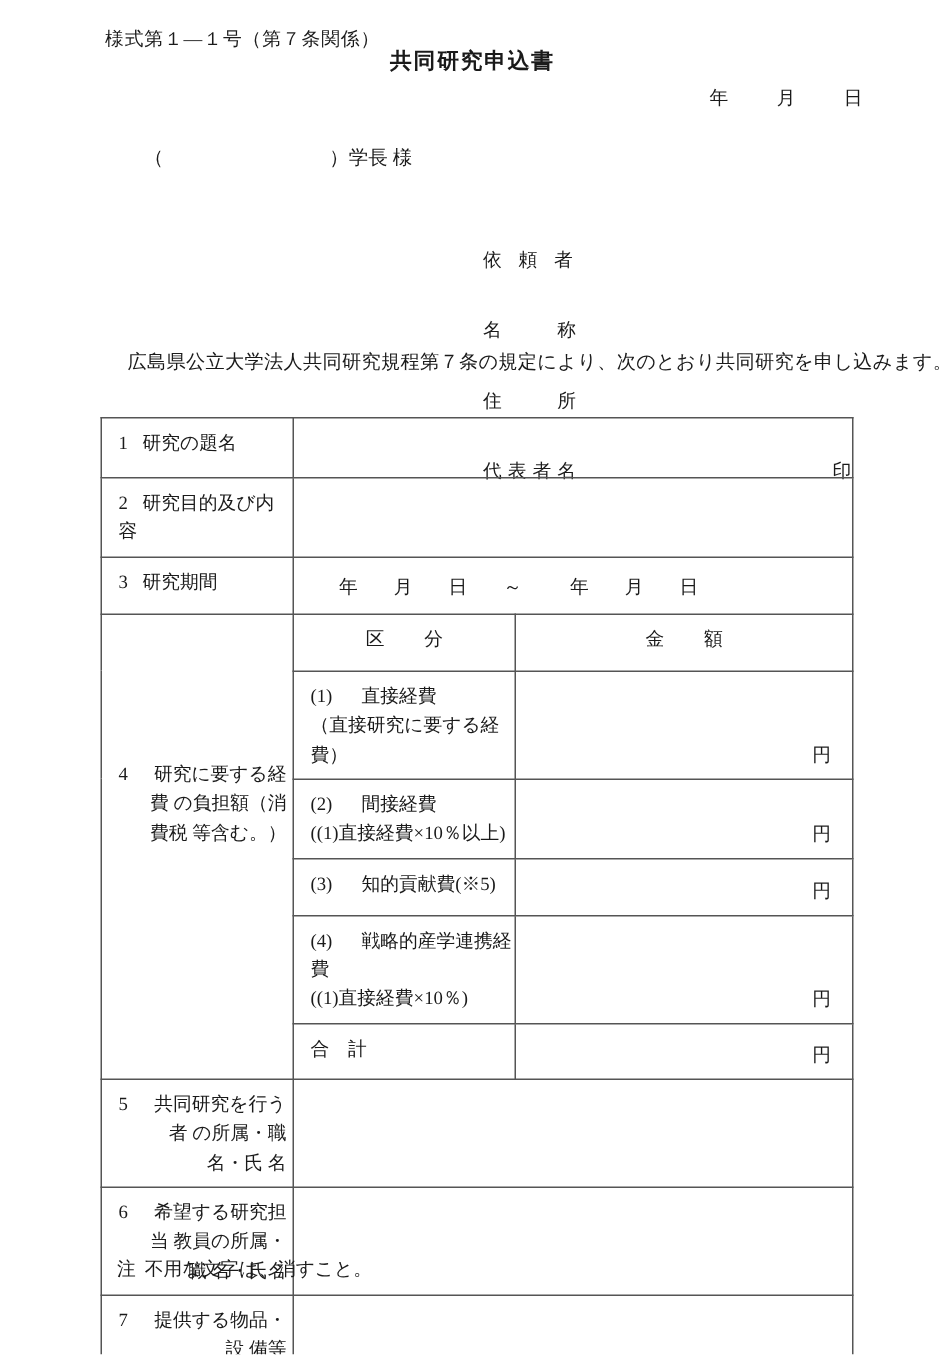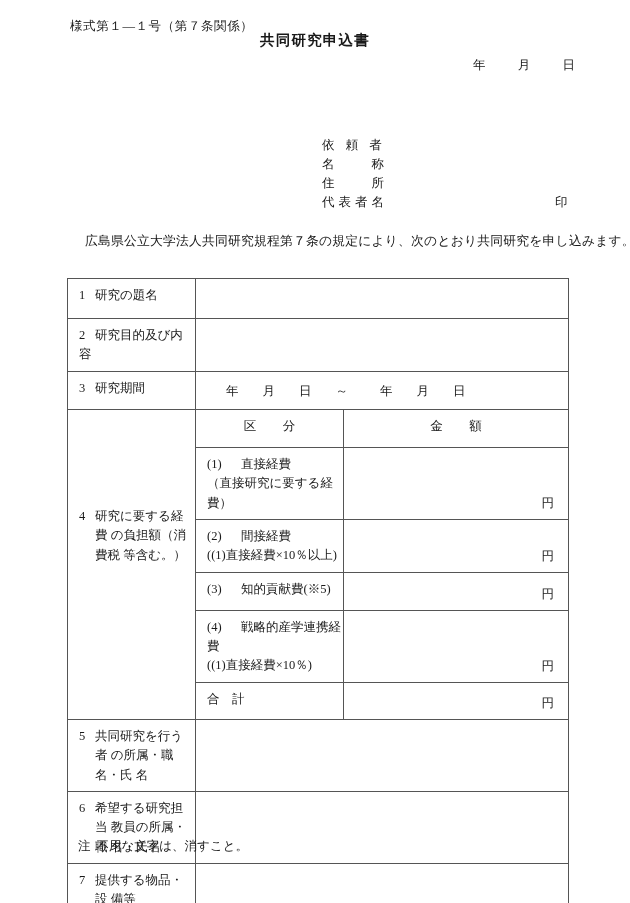--- a/index.html
+++ b/index.html
@@ -66,20 +66,21 @@
     left: 322px;
     top: 136px;
     font-size: 12.5px;
     width: 250px;
   }
   .applicant .row {
     position: relative;
     height: 19px;
     line-height: 19px;
     white-space: nowrap;
+    margin-top: 28px;
   }
   .applicant .lbl { letter-spacing: 4px; }
   .applicant .seal {
     position: absolute;
     left: 233px;
     top: 0;
     letter-spacing: 0;
   }
 
   .intro {
@@ -115,20 +116,21 @@
   .col-amt   { width: 225px; }
 
   .label-idx {
     display: inline-block;
     width: 16px;
   }
   .label-body {
     display: inline-block;
     vertical-align: top;
     width: 96px;
+    text-align: right;
   }
 
   .row-h40   { height: 40px; }
   .row-h37   { height: 37px; margin-top: 29px; }
   .row-h38   { height: 38px; }
   .row-h45   { height: 45px; }
   .row-h60   { height: 60px; }
 
   .center { text-align: center; }
   .kubun-head {
@@ -177,20 +179,25 @@
   <div class="doc-title">共同研究申込書</div>
 
   <div class="date-line">
     <span>年</span>
     <span class="gap"></span>
     <span>月</span>
     <span class="gap"></span>
     <span>日</span>
   </div>
 
+  <div class="addressee">
+    <span class="paren-open">（</span>
+    <span class="blank"></span>
+    <span>）学長 様</span>
+  </div>
 
   <div class="applicant">
     <div class="row">
       <span class="lbl">依 頼 者</span>
     </div>
     <div class="row">
       <span class="lbl">名　　称</span>
     </div>
     <div class="row">
       <span class="lbl">住　　所</span>

